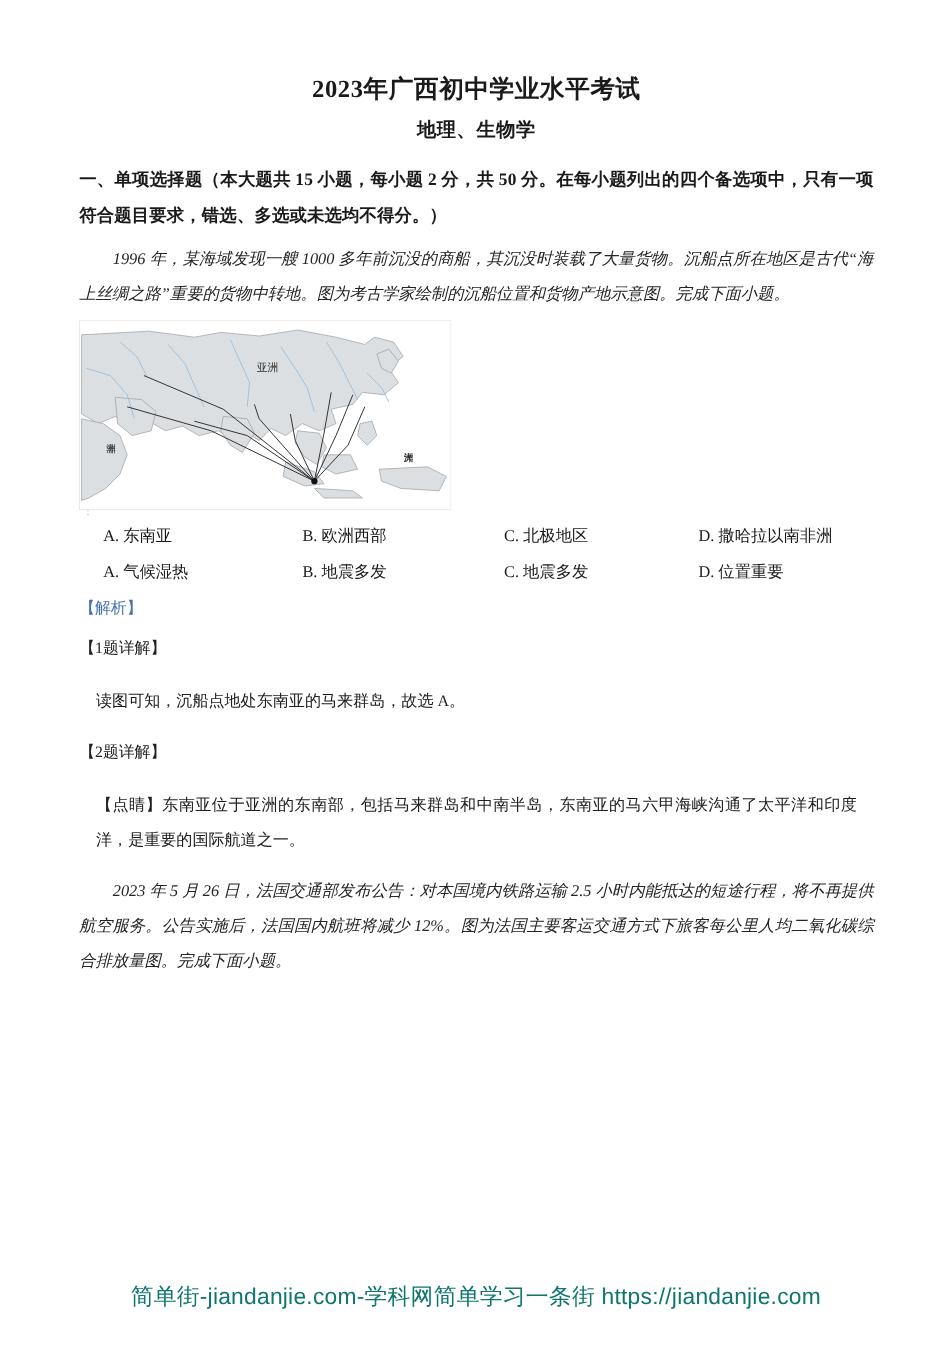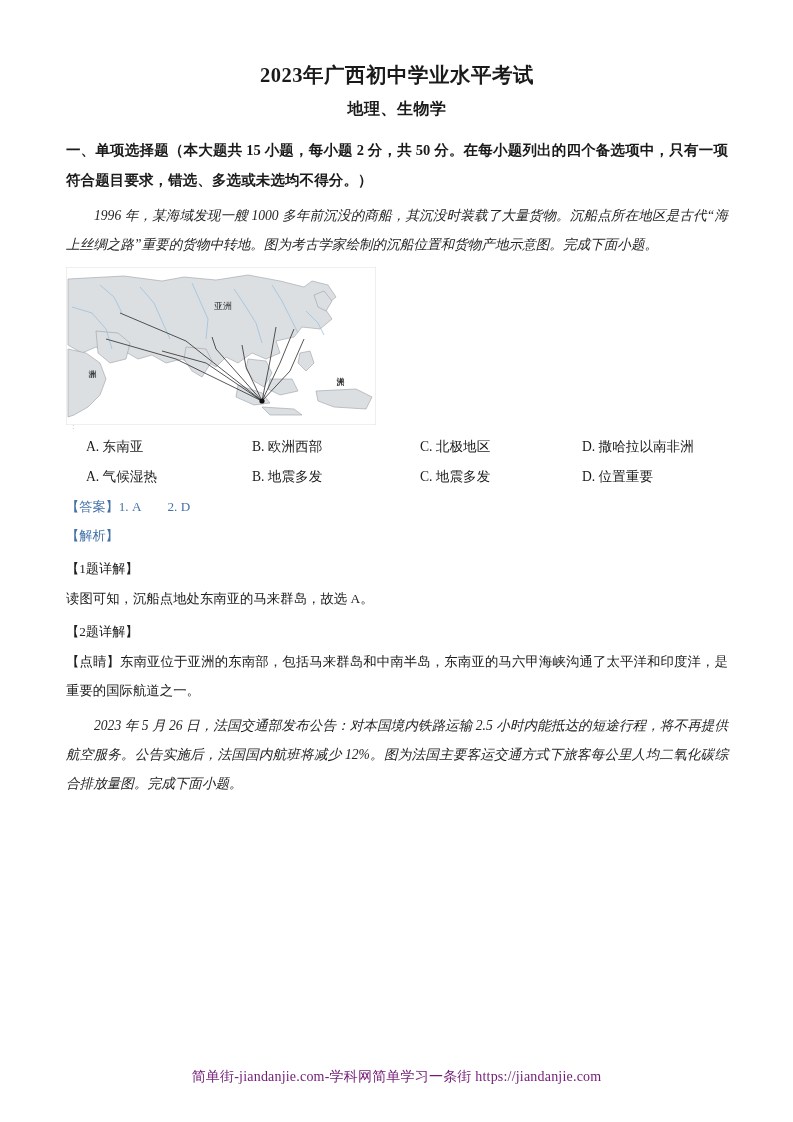--- a/index.html
+++ b/index.html
@@ -116,35 +116,35 @@
 
   .detail-head {
     font-size: 13.2px;
     line-height: 30px;
     margin: 4px 0 0 0;
     color: #202020;
   }
   .detail-body {
     font-size: 13.4px;
     line-height: 29px;
-    margin: 0;
+    margin: 14px;
     text-align: justify;
     color: #202020;
   }
 
   
   .footer {
     position: absolute;
     left: 0;
     top: 1068px;
     width: 793px;
     text-align: center;
-    font-size: 14px;
-    color: #701a75;
-    font-family: Liberation Serif, serif;
+    font-size: 19px;
+    color: #0f766e;
+    font-family: Liberation Sans, sans-serif;
     letter-spacing: 0.2px;
   }
 </style>
 </head>
 <body>
 
 <div class="page">
   <div class="content">
 
     <h1 class="doc-title">2023年广西初中学业水平考试</h1>
@@ -216,21 +216,20 @@
       <span class="opt o4">D. 撒哈拉以南非洲</span>
     </div>
 
     <div class="opts">
       <span class="opt o1">A. 气候湿热</span>
       <span class="opt o2">B. 地震多发</span>
       <span class="opt o3">C. 地震多发</span>
       <span class="opt o4">D. 位置重要</span>
     </div>
 
-    <p class="ans-line"><span>【答案】</span><span>1. A</span><span class="gap"></span><span>2. D</span></p>
     <p class="ans-line">【解析】</p>
 
     <p class="detail-head">【1题详解】</p>
     <p class="detail-body">读图可知，沉船点地处东南亚的马来群岛，故选 A。</p>
 
     <p class="detail-head">【2题详解】</p>
 
     <p class="detail-body">【点睛】东南亚位于亚洲的东南部，包括马来群岛和中南半岛，东南亚的马六甲海峡沟通了太平洋和印度洋，是重要的国际航道之一。</p>
 
     <p class="stem">2023 年 5 月 26 日，法国交通部发布公告：对本国境内铁路运输 2.5 小时内能抵达的短途行程，将不再提供航空服务。公告实施后，法国国内航班将减少 12%。图为法国主要客运交通方式下旅客每公里人均二氧化碳综合排放量图。完成下面小题。</p>

